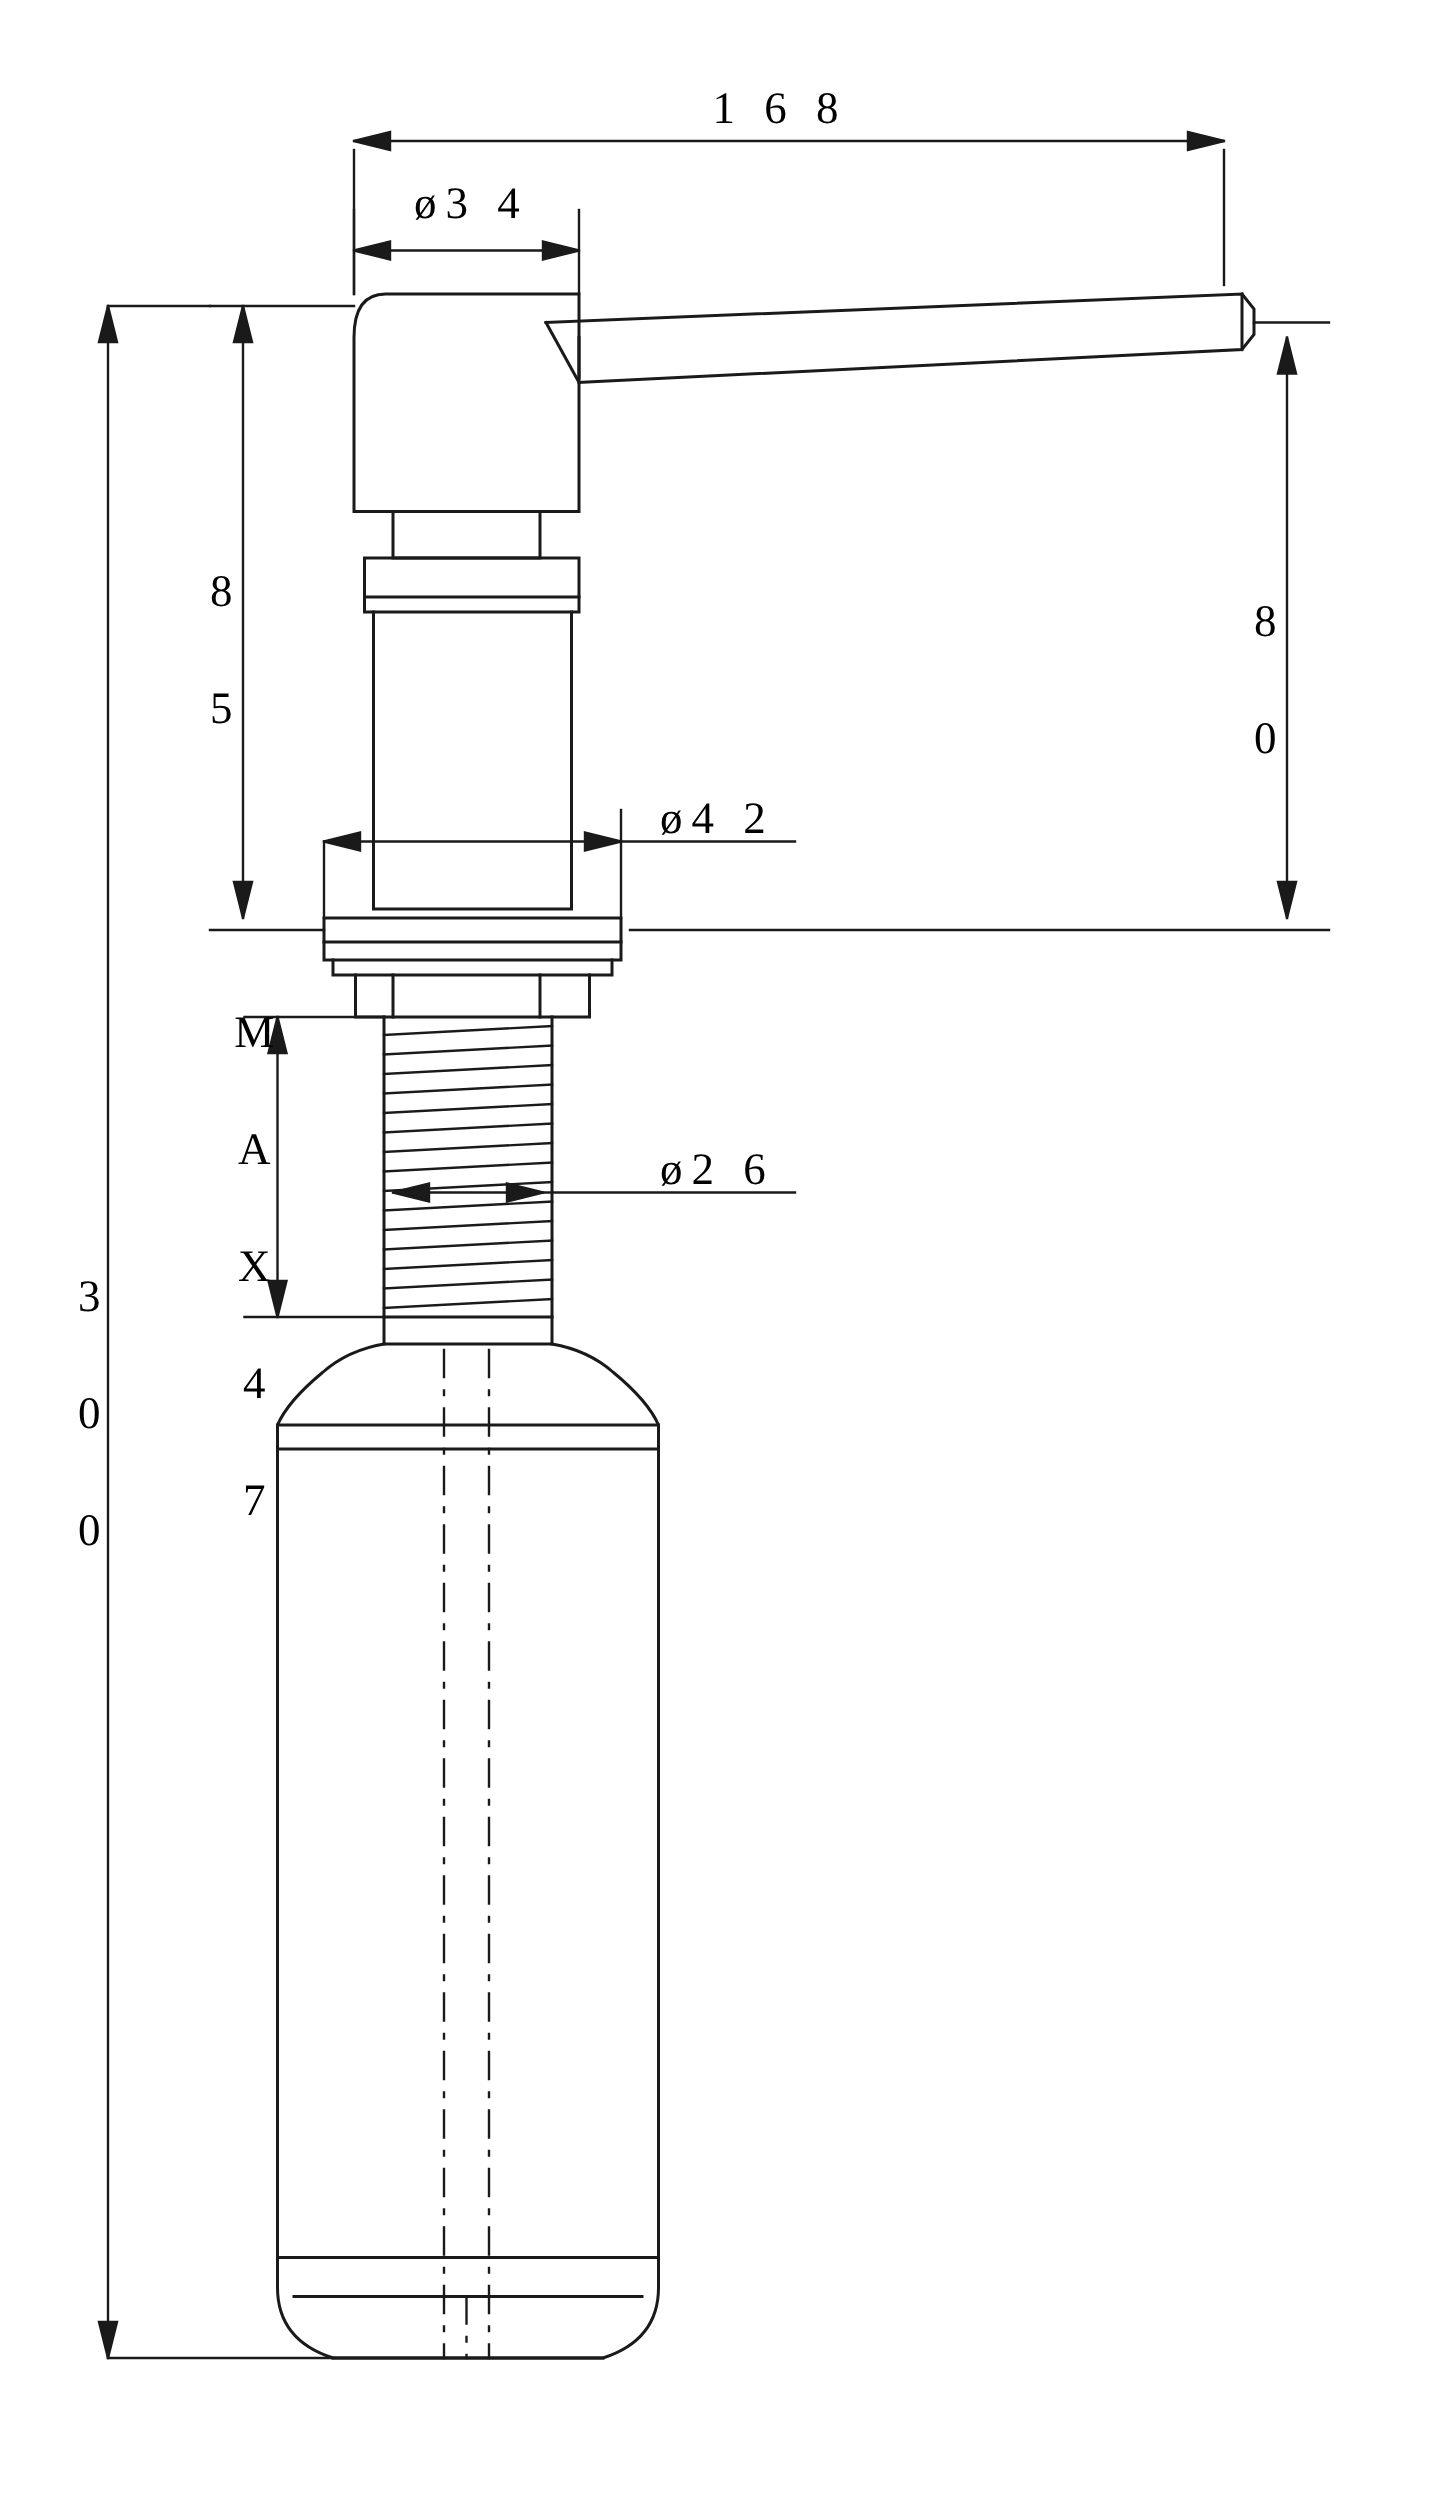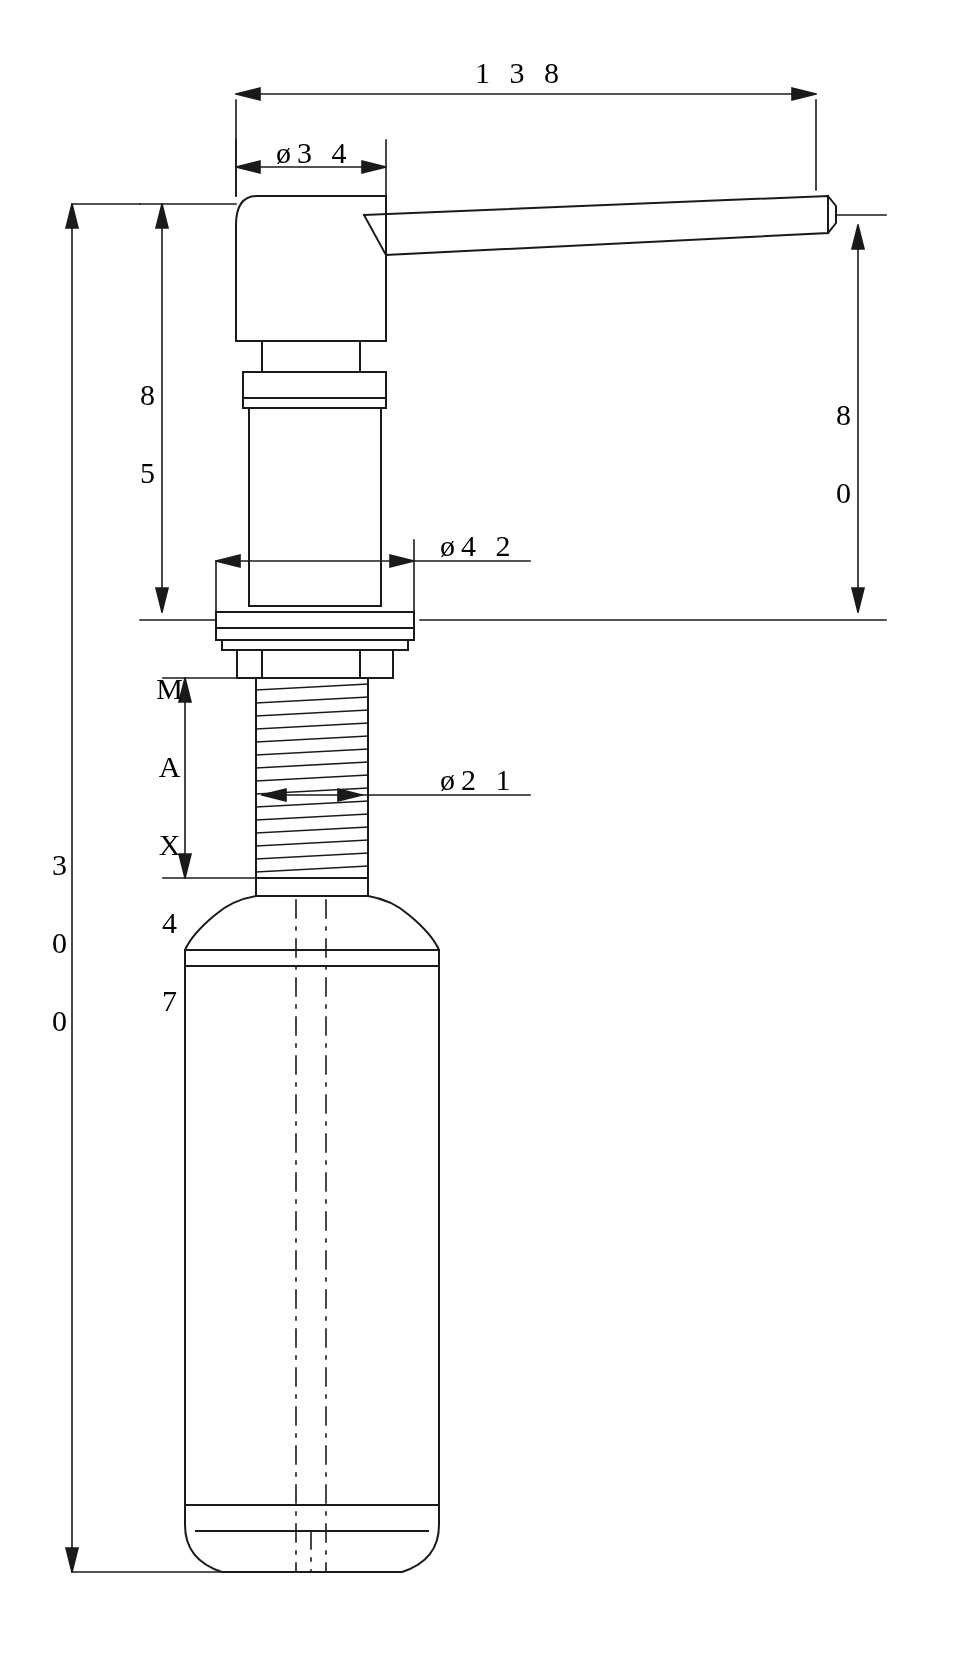--- a/index.html
+++ b/index.html
@@ -192,29 +192,29 @@
         <path d="M 72 204 L 72 1572"></path>
         <path d="M 72 204 L 66 228 L 78 228 Z" fill="#1a1a1a"></path>
         <path d="M 72 1572 L 66 1548 L 78 1548 Z" fill="#1a1a1a"></path>
         <path d="M 72 204 L 140 204"></path>
         <path d="M 72 1572 L 222 1572"></path>
       </g>
 
     </g>
   </svg>
 
-  <div class="dim-label" style="left:475px; top:58px;">1 3 8</div>
-
-  <div class="dim-label" style="left:276px; top:138px;">ø3 4</div>
+  <div class="dim-label" style="left:475px; top:58px;">1 6 8</div>
+
+  <div class="dim-label" style="left:276px; top:121px;">ø3 4</div>
 
   <div class="dim-label vertical" style="left:828px; top:398px;">8 0</div>
 
   <div class="dim-label vertical" style="left:132px; top:378px;">8 5</div>
 
   <div class="dim-label" style="left:440px; top:531px;">ø4 2</div>
 
-  <div class="dim-label" style="left:440px; top:765px;">ø2 1</div>
+  <div class="dim-label" style="left:440px; top:765px;">ø2 6</div>
 
   <div class="dim-label vertical" style="left:154px; top:672px;">M A X 4 7</div>
 
   <div class="dim-label vertical" style="left:44px; top:848px;">3 0 0</div>
 
 </div>
 
 </body></html>

